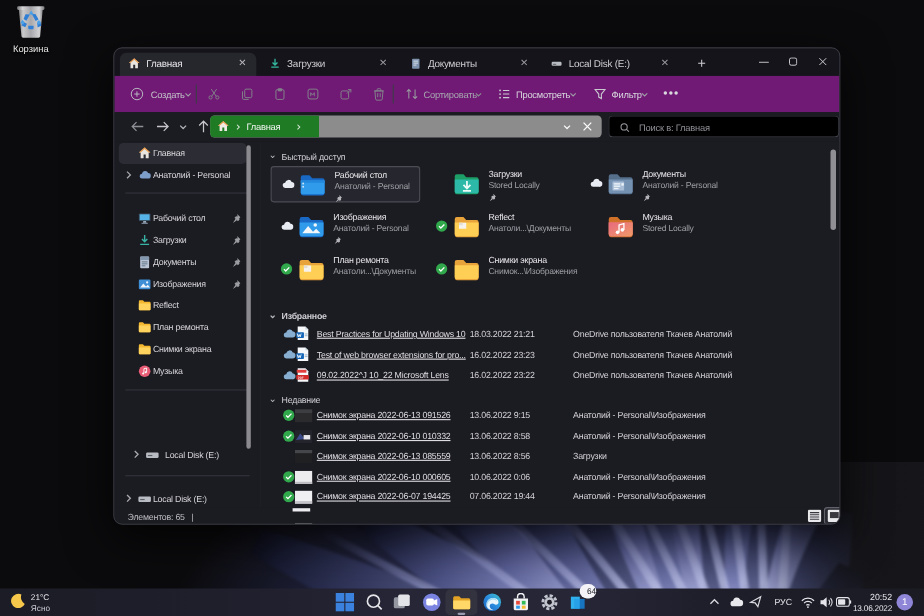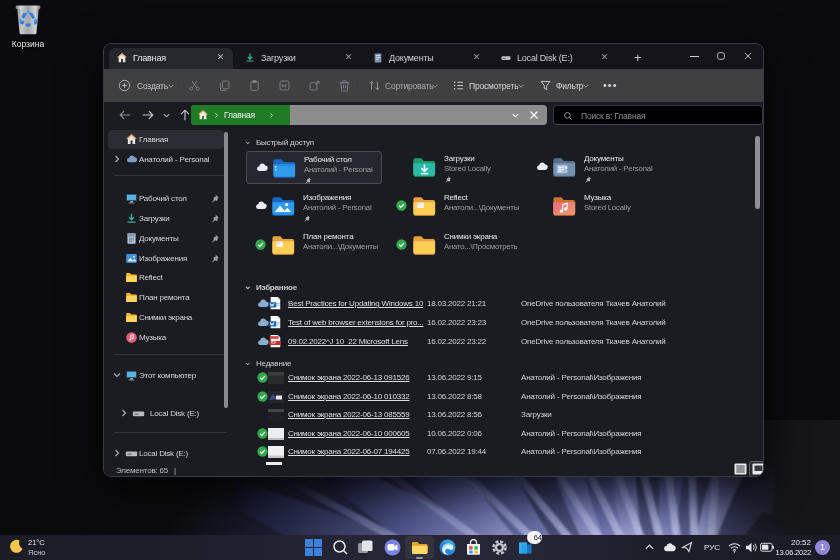--- a/index.html
+++ b/index.html
@@ -14,21 +14,21 @@
          border:1px solid #3a3a42; overflow:hidden; }
   #tabbar { position:absolute; left:0; top:0; width:100%; height:25px; background:#14141a; }
   .tab { position:absolute; top:4px; height:21px; width:124px; border-radius:6px 6px 0 0;
          color:#cfcfd4; font-size:9px; letter-spacing:-0.2px; }
   .tab .ticon { position:absolute; left:7px; top:4px; width:12px; height:12px; }
   .tab .tname { position:absolute; left:24px; top:5px; }
   .tab .tx { position:absolute; right:9px; top:4px; color:#b8b8be; font-size:9px; }
   #tab1 { left:5px; background:#26262d; color:#e8e8ec; }
   #caption { position:absolute; right:0; top:0; height:25px; width:120px; }
   
-  #toolbar { position:absolute; left:0; top:25px; width:100%; height:33px; background:#404040; }
+  #toolbar { position:absolute; left:0; top:25px; width:100%; height:33px; background:#701a75; }
   .tbsep { position:absolute; top:8px; width:1px; height:17px; background:#3c3c46; }
   .tbico { position:absolute; top:10px; width:13px; height:13px; }
   .tbtxt { position:absolute; top:12px; font-size:8.5px; letter-spacing:-0.2px; color:#a7a7af; }
   
   #addrrow { position:absolute; left:0; top:58px; width:100%; height:27px; background:#1b1b22; }
   .navico { position:absolute; top:6px; width:14px; height:14px; }
   #abar { position:absolute; left:87px; top:3px; width:356px; height:20px; background:#8c8c8c; border-radius:4px; overflow:hidden; }
   #abargreen { position:absolute; left:0; top:0; width:99px; height:20px; background:#1f7c24; }
   #searchbox { position:absolute; left:449px; top:3px; width:210px; height:20px; background:#000000;
                border:1px solid #35353e; border-bottom-color:#44444e; border-radius:4px; }
@@ -445,32 +445,20 @@
       <div class="srow" style="top:199px;">
         <svg class="sico" viewBox="0 0 16 16">
             <circle cx="8" cy="8" r="6.5" fill="#e85d75"></circle>
             <path d="M7.2 10.6V5.2l3-0.8v4.6" stroke="#fff" stroke-width="1" fill="none"></path>
             <circle cx="6.3" cy="10.6" r="1.1" fill="#fff"></circle>
             <circle cx="9.3" cy="9" r="1.1" fill="#fff"></circle>
           </svg>
         <span class="stxt">Музыка</span>
       </div>
       <div class="abs" style="left:10px;top:225px;width:113px;height:1px;background:#34343c;"></div>
-      <div class="srow" style="top:237px;">
-        <svg class="schev" viewBox="0 0 10 10">
-            <path d="M2 3.5 5 6.5 8 3.5" stroke="#a9a9af" stroke-width="1.2" fill="none"></path>
-          </svg>
-        <svg class="sico" viewBox="0 0 16 16">
-            <rect x="1.5" y="2.5" width="13" height="8.5" rx="1" fill="#3a4a58"></rect>
-            <rect x="2.5" y="3.5" width="11" height="6.5" fill="#55b3e8"></rect>
-            <path d="M6.5 11h3l.5 2h-4z" fill="#9ab"></path>
-            <rect x="4.5" y="13" width="7" height="1" fill="#9ab"></rect>
-          </svg>
-        <span class="stxt">Этот компьютер</span>
-      </div>
       <div class="srow" style="top:275px;">
         <svg class="schev" style="left:11px;" viewBox="0 0 10 10">
             <path d="M3.5 2 6.5 5 3.5 8" stroke="#a9a9af" stroke-width="1.2" fill="none"></path>
           </svg>
         <svg class="sico" style="left:24px;" viewBox="0 0 16 16">
             <rect x="1" y="5.5" width="14" height="6" rx="1.4" fill="#b9bcc2"></rect>
             <rect x="3" y="8.1" width="5" height="1.3" fill="#5d6066"></rect>
           </svg>
         <span class="stxt" style="left:42px;">Local Disk (E:)</span>
       </div>
@@ -607,21 +595,21 @@
       <div class="qtile" style="left:290px;top:100px;left:150px;">
         <svg class="qstat" style="top:10px;width:11px;height:11px;" viewBox="0 0 12 12">
             <circle cx="6" cy="6" r="5.6" fill="#31a84c"></circle>
             <path d="M3.4 6.2 5.2 8 8.7 4.4" stroke="#fff" stroke-width="1.3" fill="none"></path>
           </svg>
         <svg class="qico" viewBox="0 0 28 28">
             <path d="M2.5 6.5a2 2 0 0 1 2-2h6.2l2.6 2.8H23a2 2 0 0 1 2 2v12.2a2 2 0 0 1-2 2H4.5a2 2 0 0 1-2-2z" fill="#e8a33a"></path>
             <path d="M2.5 9.5H25v11a2 2 0 0 1-2 2H4.5a2 2 0 0 1-2-2z" fill="#ffce55"></path>
           </svg>
         <span class="qname">Снимки экрана</span>
-          <span class="qsub">Анато...\Просмотреть</span>
+          <span class="qsub">Снимок...\Изображения</span>
       </div>
 
       <div class="shdr" style="top:152px;font-weight:bold;"><span class="hchev">⌄</span>Избранное</div>
       <div class="lrow" style="top:165px;width:100%;">
         <svg class="lstat" style="width:12px;height:9px;top:5px;" viewBox="0 0 16 12">
             <path d="M4.6 10.5a3.1 3.1 0 0 1-.3-6.2 4.1 4.1 0 0 1 7.9-1 3.5 3.5 0 0 1-.5 7.2z" fill="#87aed0"></path>
           </svg>
         <svg class="lico" viewBox="0 0 16 16">
             <path d="M3 1h8l3 3v11H3z" fill="#f6f8fa"></path>
             <path d="M11 1l3 3h-3z" fill="#c8d4de"></path>

